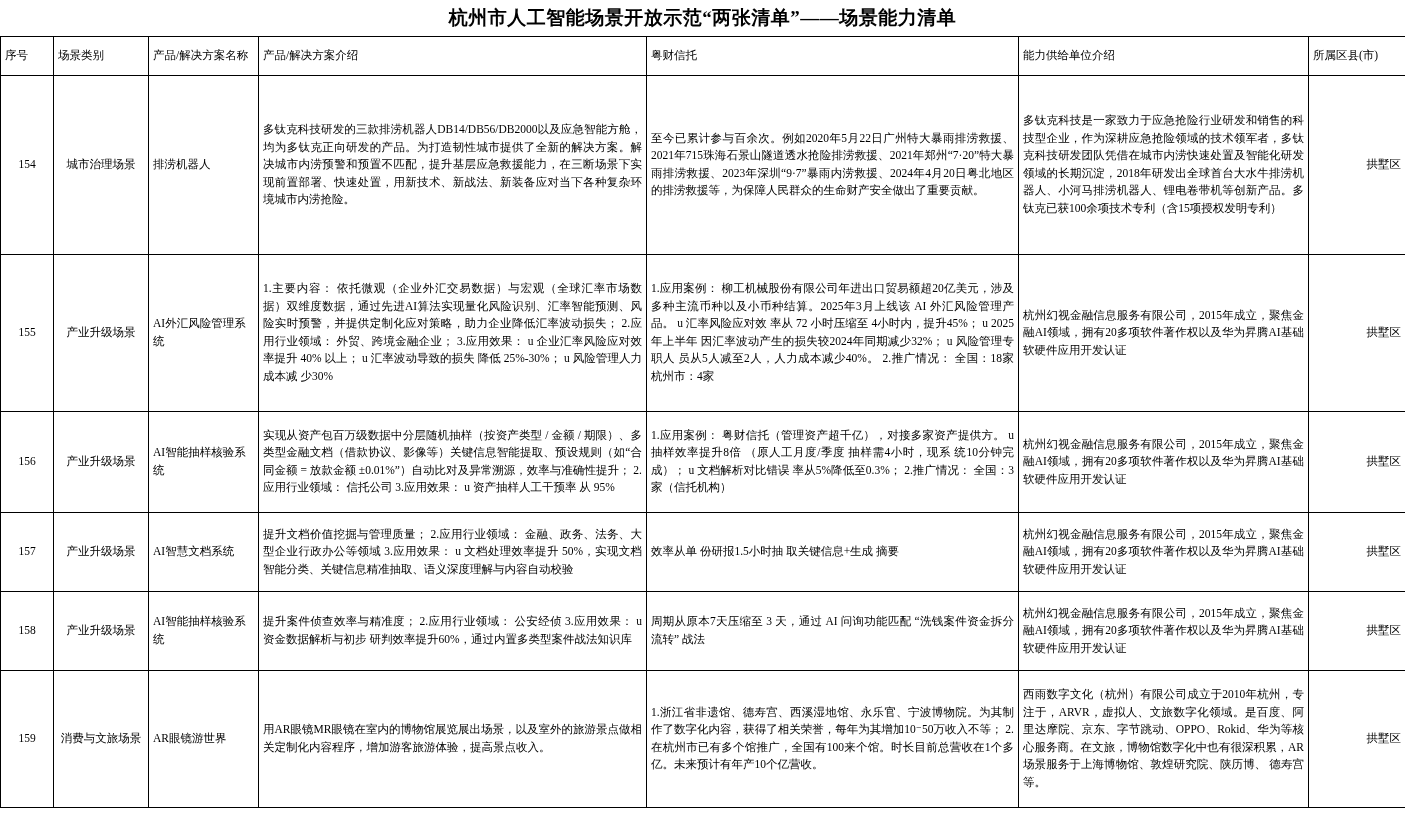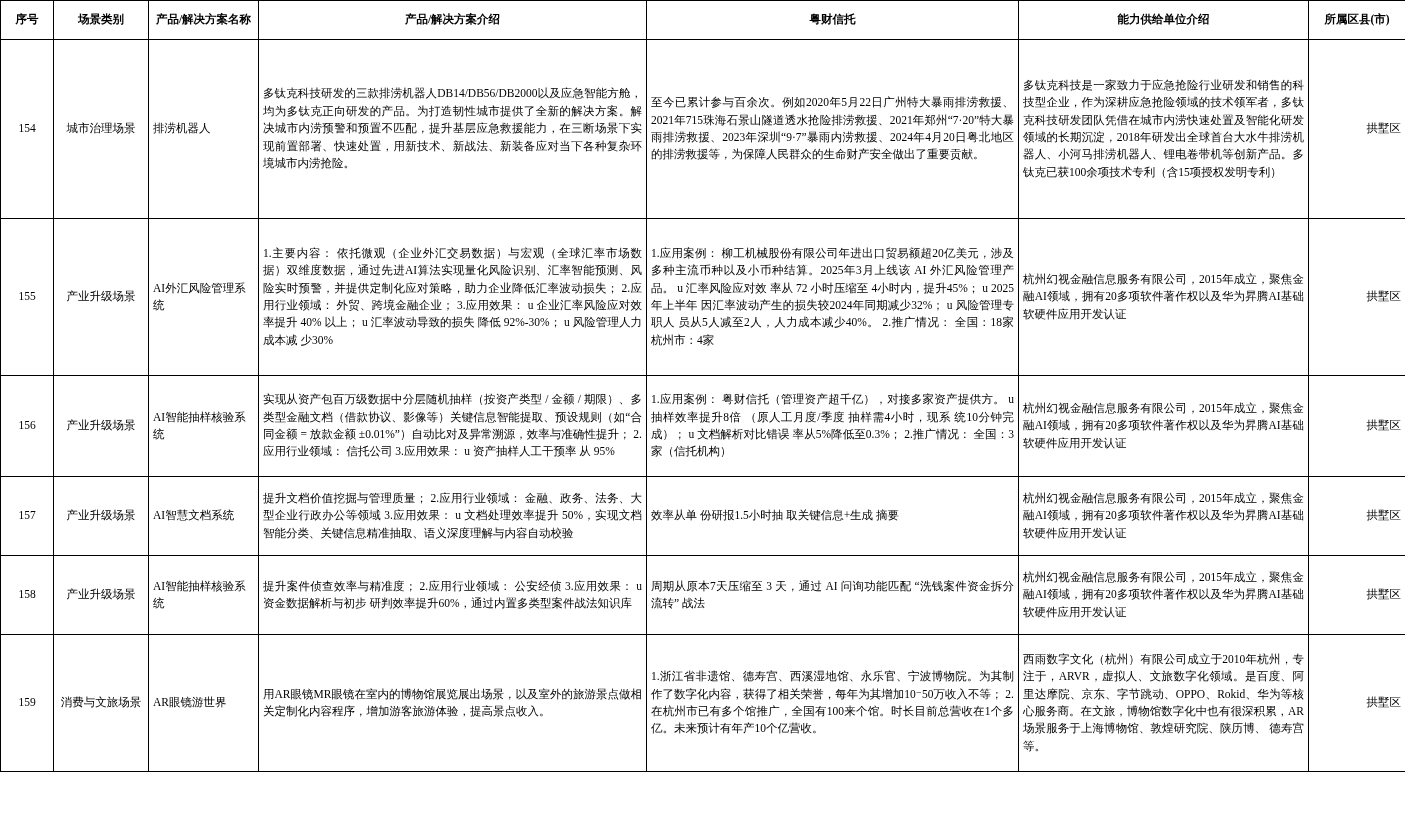--- a/index.html
+++ b/index.html
@@ -42,22 +42,22 @@
   table.listing td {
     border: 1px solid #000000;
     vertical-align: middle;
     padding: 2px 4px;
     font-size: 11.5px;
     line-height: 1.52;
     word-break: break-word;
     overflow-wrap: anywhere;
   }
   thead th {
-    text-align: center;
-    font-weight: bold;
+    text-align: left;
+    font-weight: normal;
     font-size: 12.5px;
     height: 34px;
     padding: 1px 3px;
     line-height: 1.18;
   }
   
   col.c-seq      { width: 53px; }
   col.c-cat      { width: 95px; }
   col.c-prodname { width: 110px; }
   col.c-prodintro{ width: 388px; }
@@ -97,20 +97,21 @@
   tr.r156 td { height: 96px; }
   tr.r157 td { height: 74px; }
   tr.r158 td { height: 74px; }
   tr.r159 td { height: 132px; }
 </style>
 </head>
 <body>
 
 <div class="page">
 
+  <div class="doc-title">杭州市人工智能场景开放示范“两张清单”——场景能力清单</div>
 
   <table class="listing">
     <colgroup>
       <col class="c-seq">
       <col class="c-cat">
       <col class="c-prodname">
       <col class="c-prodintro">
       <col class="c-case">
       <col class="c-supplier">
       <col class="c-district">
@@ -133,21 +134,21 @@
         <td class="prodname">排涝机器人</td>
         <td class="para">多钛克科技研发的三款排涝机器人DB14/DB56/DB2000以及应急智能方舱，均为多钛克正向研发的产品。为打造韧性城市提供了全新的解决方案。解决城市内涝预警和预置不匹配，提升基层应急救援能力，在三断场景下实现前置部署、快速处置，用新技术、新战法、新装备应对当下各种复杂环境城市内涝抢险。</td>
         <td class="para">至今已累计参与百余次。例如2020年5月22日广州特大暴雨排涝救援、2021年715珠海石景山隧道透水抢险排涝救援、2021年郑州“7·20”特大暴雨排涝救援、2023年深圳“9·7”暴雨内涝救援、2024年4月20日粤北地区的排涝救援等，为保障人民群众的生命财产安全做出了重要贡献。</td>
         <td class="supplier">多钛克科技是一家致力于应急抢险行业研发和销售的科技型企业，作为深耕应急抢险领域的技术领军者，多钛克科技研发团队凭借在城市内涝快速处置及智能化研发领域的长期沉淀，2018年研发出全球首台大水牛排涝机器人、小河马排涝机器人、锂电卷带机等创新产品。多钛克已获100余项技术专利（含15项授权发明专利）</td>
         <td class="district">拱墅区</td>
       </tr>
       <tr class="r155">
         <td class="seq">155</td>
         <td class="cat">产业升级场景</td>
         <td class="prodname">AI外汇风险管理系统</td>
-        <td class="para">1.主要内容： 依托微观（企业外汇交易数据）与宏观（全球汇率市场数据）双维度数据，通过先进AI算法实现量化风险识别、汇率智能预测、风险实时预警，并提供定制化应对策略，助力企业降低汇率波动损失； 2.应用行业领域： 外贸、跨境金融企业； 3.应用效果： u 企业汇率风险应对效 率提升 40% 以上； u 汇率波动导致的损失 降低 92%-30%； u 风险管理人力成本减 少30%</td>
+        <td class="para">1.主要内容： 依托微观（企业外汇交易数据）与宏观（全球汇率市场数据）双维度数据，通过先进AI算法实现量化风险识别、汇率智能预测、风险实时预警，并提供定制化应对策略，助力企业降低汇率波动损失； 2.应用行业领域： 外贸、跨境金融企业； 3.应用效果： u 企业汇率风险应对效 率提升 40% 以上； u 汇率波动导致的损失 降低 25%-30%； u 风险管理人力成本减 少30%</td>
         <td class="para">1.应用案例： 柳工机械股份有限公司年进出口贸易额超20亿美元，涉及多种主流币种以及小币种结算。2025年3月上线该 AI 外汇风险管理产品。 u 汇率风险应对效 率从 72 小时压缩至 4小时内，提升45%； u 2025年上半年 因汇率波动产生的损失较2024年同期减少32%； u 风险管理专职人 员从5人减至2人，人力成本减少40%。 2.推广情况： 全国：18家 杭州市：4家</td>
         <td class="supplier">杭州幻视金融信息服务有限公司，2015年成立，聚焦金融AI领域，拥有20多项软件著作权以及华为昇腾AI基础软硬件应用开发认证</td>
         <td class="district">拱墅区</td>
       </tr>
       <tr class="r156">
         <td class="seq">156</td>
         <td class="cat">产业升级场景</td>
         <td class="prodname">AI智能抽样核验系统</td>
         <td class="para">实现从资产包百万级数据中分层随机抽样（按资产类型 / 金额 / 期限）、多类型金融文档（借款协议、影像等）关键信息智能提取、预设规则（如“合同金额 = 放款金额 ±0.01%”）自动比对及异常溯源，效率与准确性提升； 2.应用行业领域： 信托公司 3.应用效果： u 资产抽样人工干预率 从 95%</td>
         <td class="para">1.应用案例： 粤财信托（管理资产超千亿），对接多家资产提供方。 u 抽样效率提升8倍 （原人工月度/季度 抽样需4小时，现系 统10分钟完成）； u 文档解析对比错误 率从5%降低至0.3%； 2.推广情况： 全国：3家（信托机构）</td>

